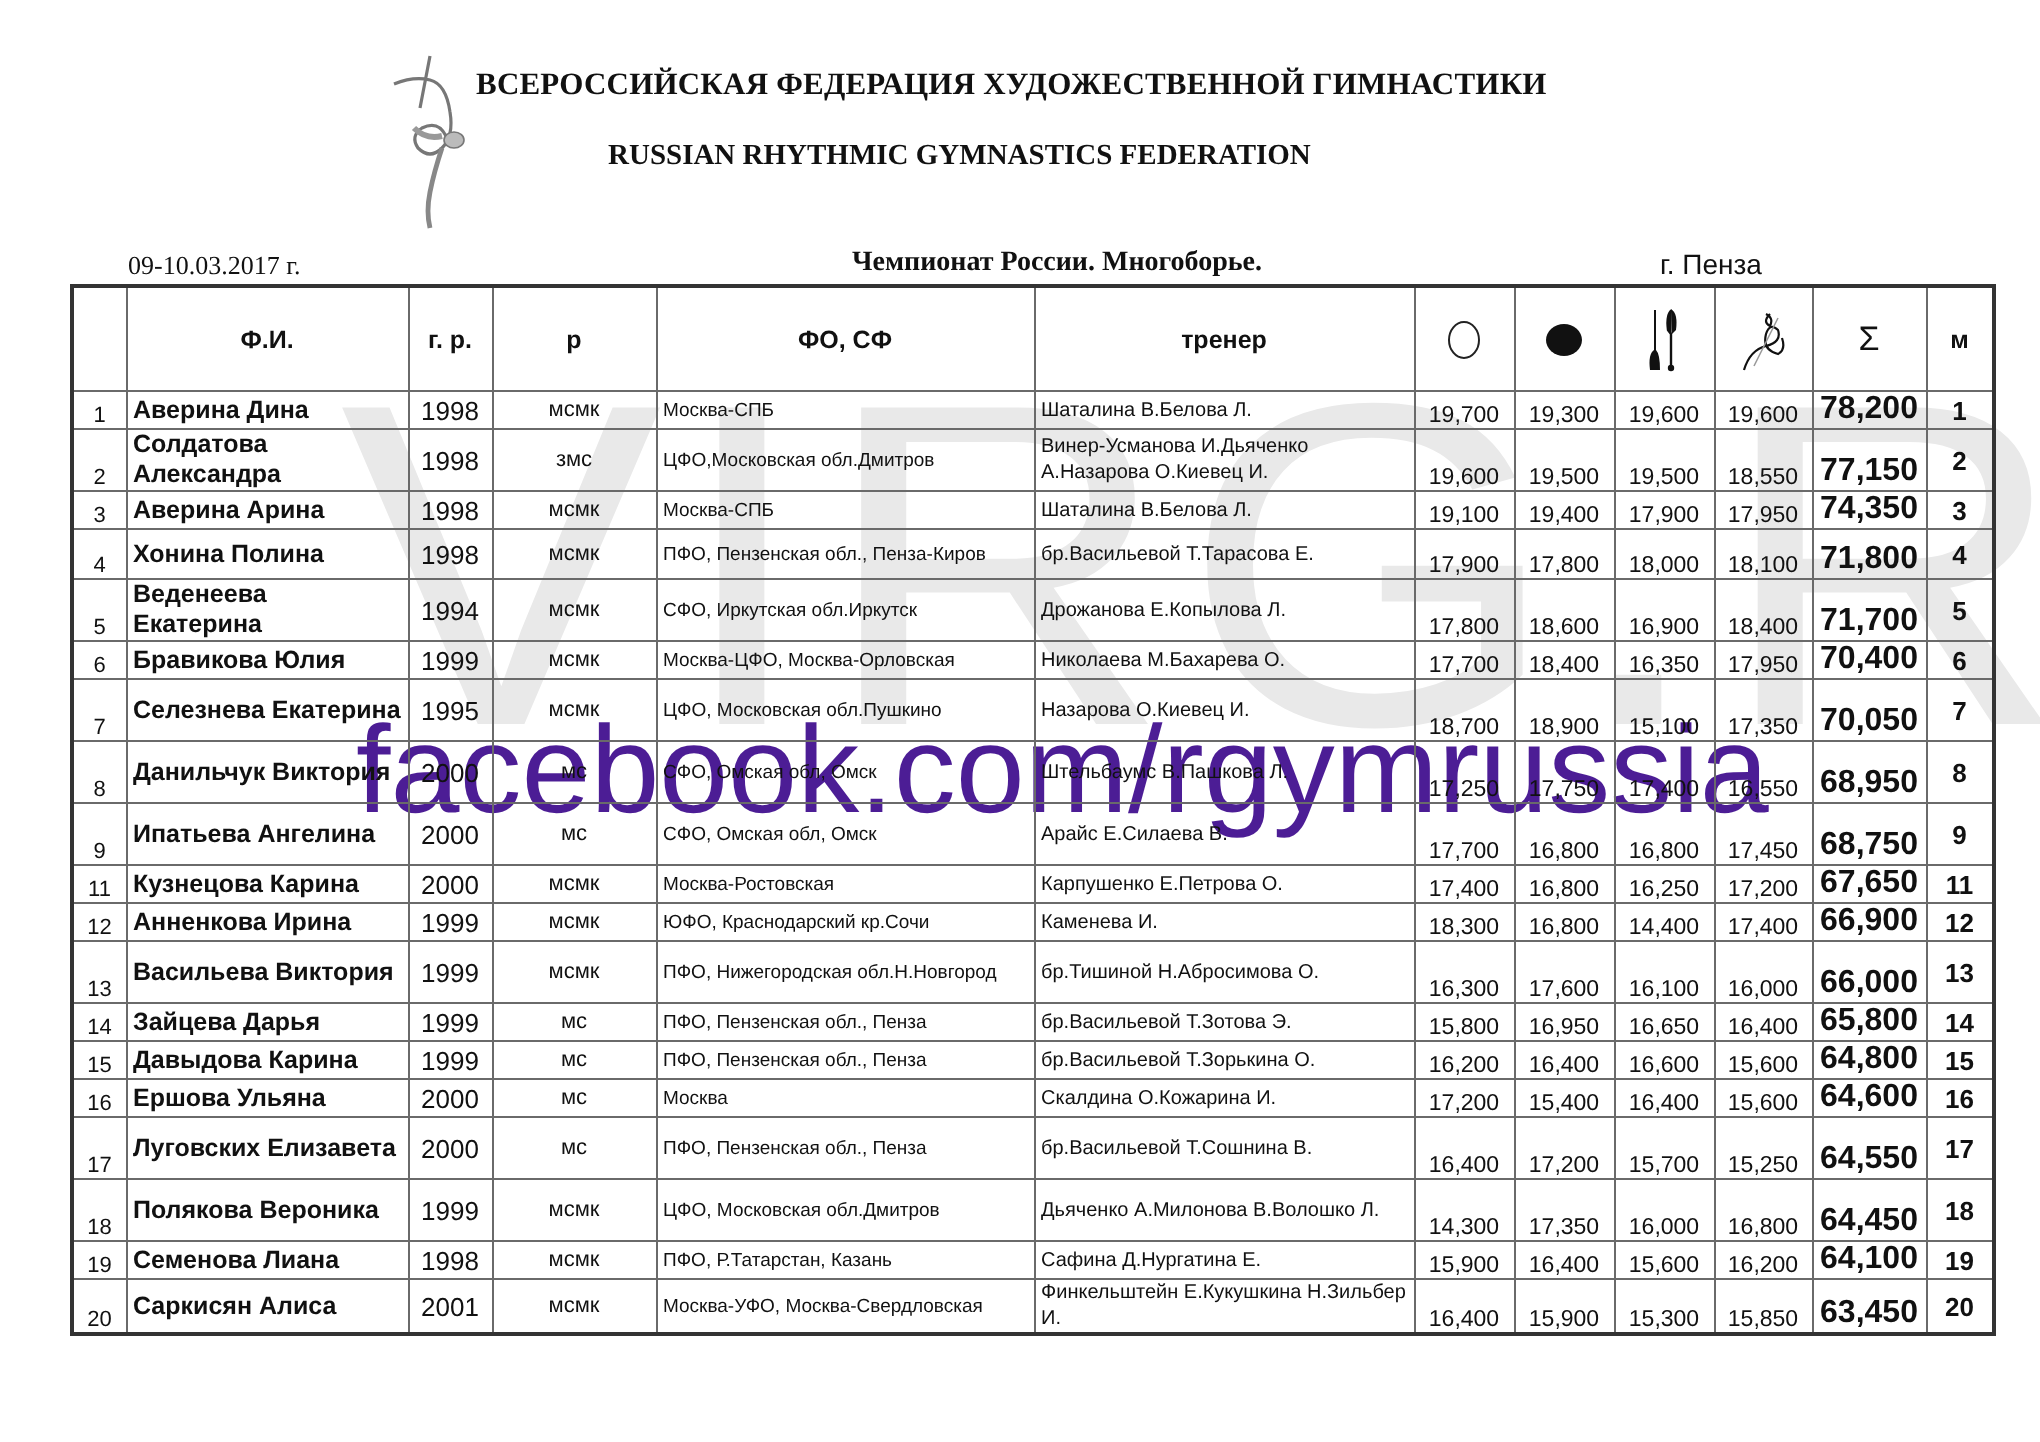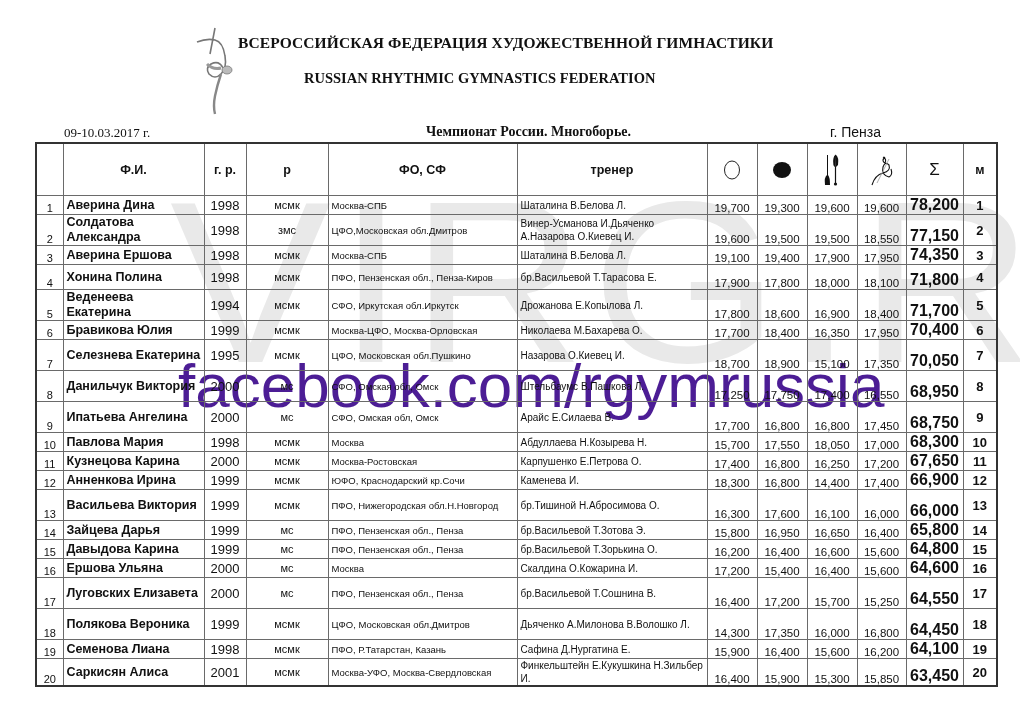--- a/index.html
+++ b/index.html
@@ -144,21 +144,21 @@
         <td class="coach">Винер-Усманова И.Дьяченко А.Назарова О.Киевец И.</td>
         <td class="score">19,600</td>
         <td class="score">19,500</td>
         <td class="score">19,500</td>
         <td class="score">18,550</td>
         <td class="total">77,150</td>
         <td class="place">2</td>
       </tr>
       <tr class="r1">
         <td class="num">3</td>
-        <td class="name">Аверина Ершова</td>
+        <td class="name">Аверина Арина</td>
         <td class="year">1998</td>
         <td class="rank">мсмк</td>
         <td class="region">Москва-СПБ</td>
         <td class="coach">Шаталина В.Белова Л.</td>
         <td class="score">19,100</td>
         <td class="score">19,400</td>
         <td class="score">17,900</td>
         <td class="score">17,950</td>
         <td class="total">74,350</td>
         <td class="place">3</td>
@@ -241,34 +241,20 @@
         <td class="region">СФО, Омская обл, Омск</td>
         <td class="coach">Арайс Е.Силаева В.</td>
         <td class="score">17,700</td>
         <td class="score">16,800</td>
         <td class="score">16,800</td>
         <td class="score">17,450</td>
         <td class="total">68,750</td>
         <td class="place">9</td>
       </tr>
       <tr class="r1">
-        <td class="num">10</td>
-        <td class="name">Павлова Мария</td>
-        <td class="year">1998</td>
-        <td class="rank">мсмк</td>
-        <td class="region">Москва</td>
-        <td class="coach">Абдуллаева Н.Козырева Н.</td>
-        <td class="score">15,700</td>
-        <td class="score">17,550</td>
-        <td class="score">18,050</td>
-        <td class="score">17,000</td>
-        <td class="total">68,300</td>
-        <td class="place">10</td>
-      </tr>
-      <tr class="r1">
         <td class="num">11</td>
         <td class="name">Кузнецова Карина</td>
         <td class="year">2000</td>
         <td class="rank">мсмк</td>
         <td class="region">Москва-Ростовская</td>
         <td class="coach">Карпушенко Е.Петрова О.</td>
         <td class="score">17,400</td>
         <td class="score">16,800</td>
         <td class="score">16,250</td>
         <td class="score">17,200</td>

